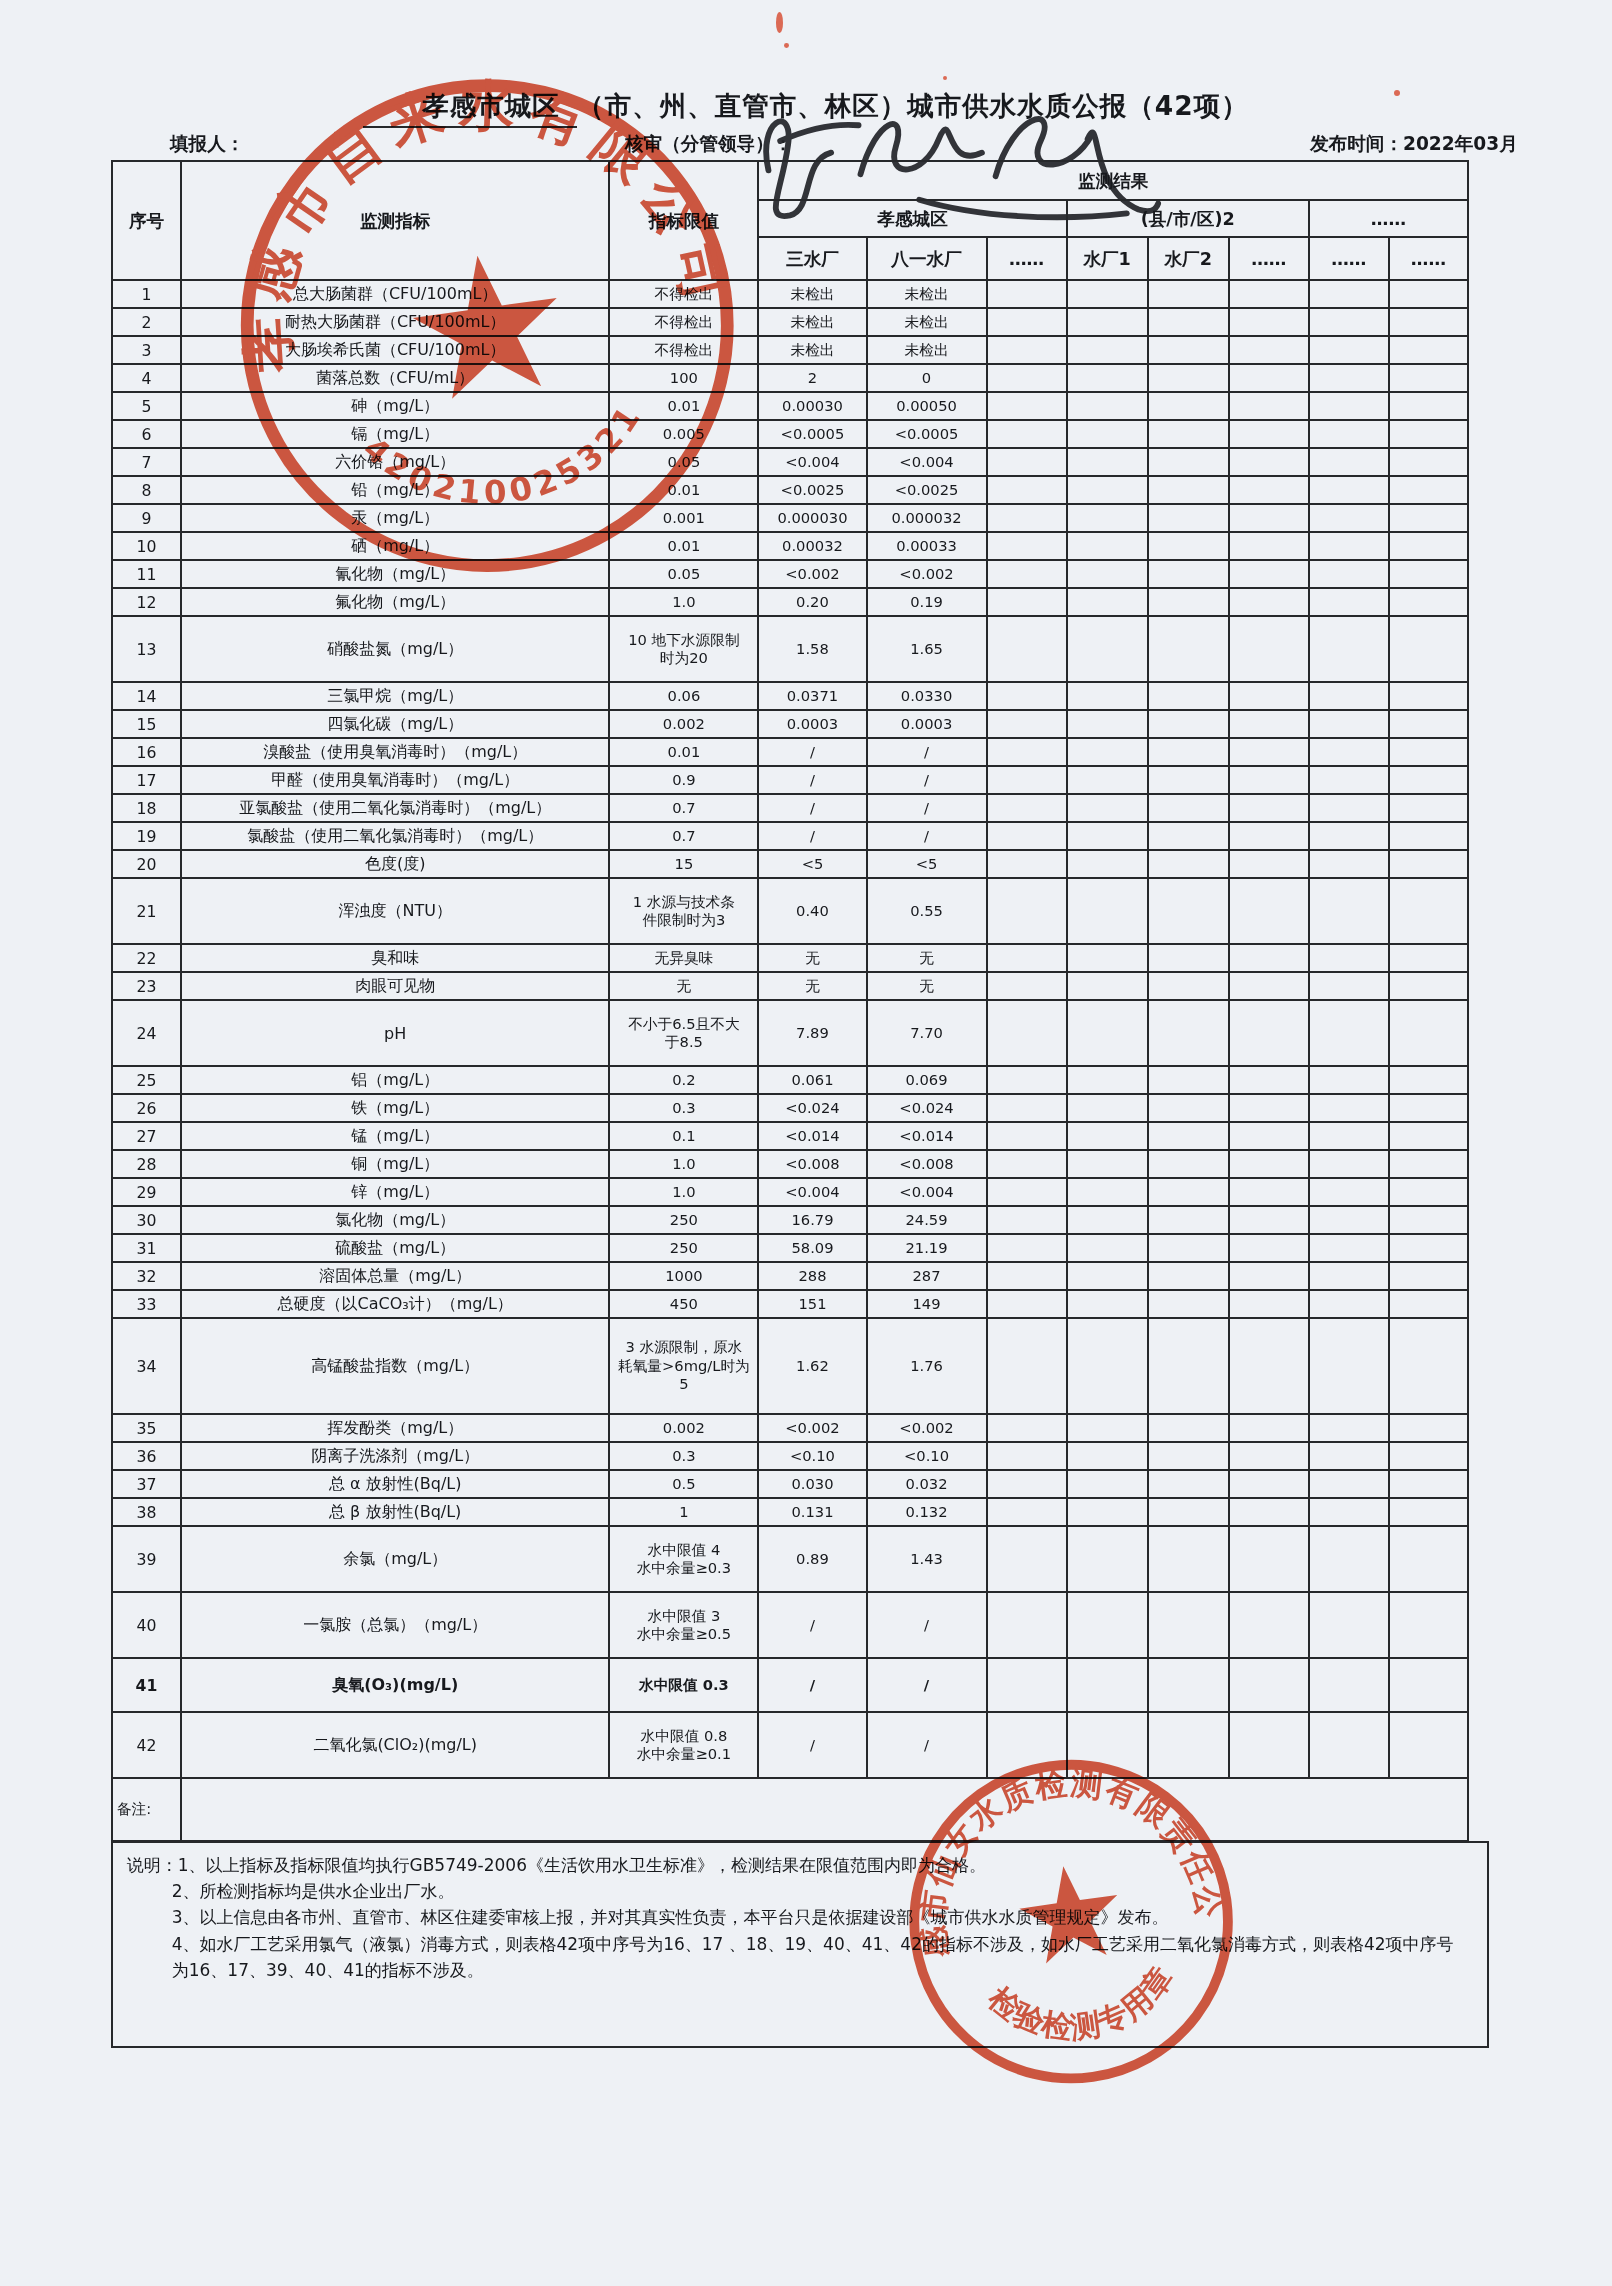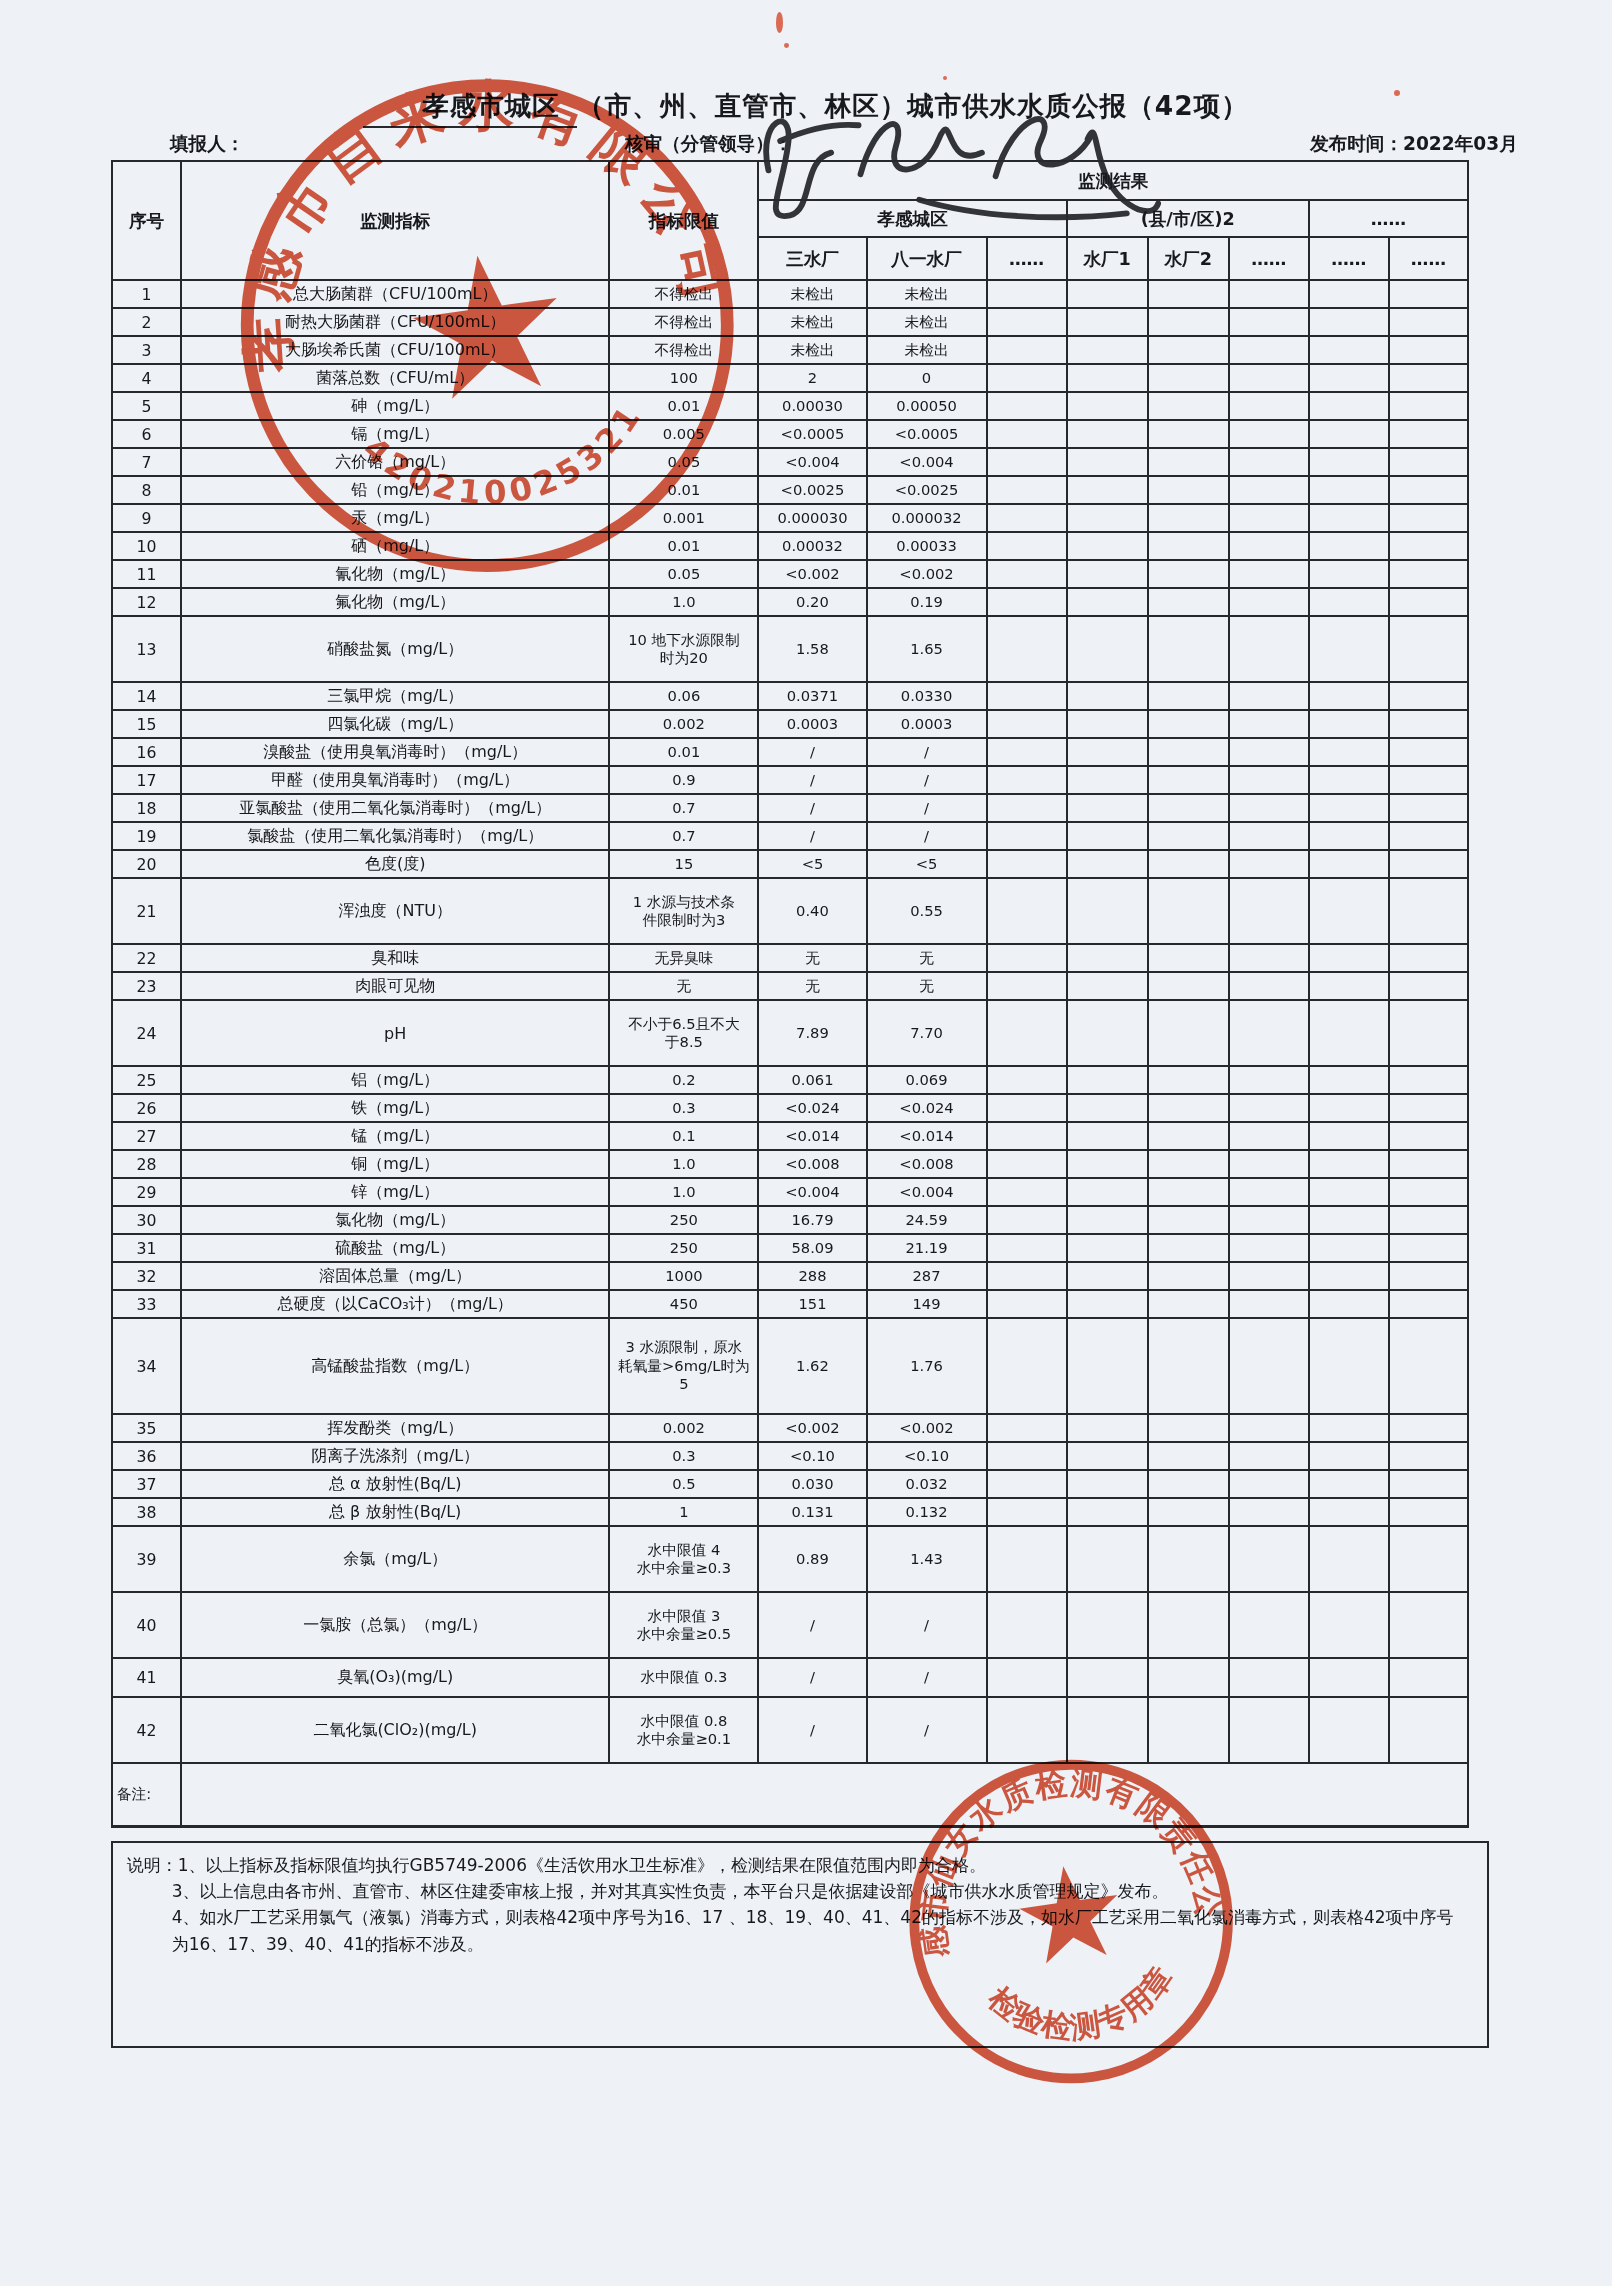--- a/index.html
+++ b/index.html
@@ -20,21 +20,21 @@
   
   table.main{position:absolute;left:111px;top:160px;width:1358px;
     border-collapse:collapse;table-layout:fixed;}
   table.main th,table.main td{border:2px solid #26282b;padding:1px 2.9px;
     text-align:center;vertical-align:middle;overflow:hidden;}
   table.main{border:2.9px solid #26282b;border-bottom-width:3.9px;}
   table.main th{font-size:17.6px;font-weight:bold;}
   td.no{font-size:15.7px;}
   td.ind{text-align:left;padding-left:8.8px;font-size:16px;}
   td.lim,td.val{font-size:14.7px;white-space:pre-line;line-height:1.25;}
-  tr.h1{height:28px;} tr.h15{height:39px;} tr.h2{height:66px;} tr.h3{height:96px;}
+  tr.h1{height:28px;} tr.h15{height:54px;font-weight:bold;} tr.h2{height:66px;} tr.h3{height:96px;}
   tr.hdr1{height:39px;} tr.hdr2{height:37px;} tr.hdr3{height:43px;}
   tr.noterow{height:63px;margin-top:31px;}
   tr.noterow td{text-align:left;vertical-align:middle;font-size:14.7px;padding-left:3.9px;}
   
   .notes-box{position:absolute;left:111px;top:1841px;width:1349px;min-height:182px;
     border:2.9px solid #26282b;padding:8.8px 11.8px 11.8px 13.7px;
     font-size:17px;line-height:1.55;}
   .fn-line{white-space:pre-wrap;}
   .fn-indent{padding-left:45px;}
   .fn-label{font-weight:normal;}
@@ -663,20 +663,21 @@
         </tr>
         <tr class="noterow">
           <td>备注:</td>
           <td colspan="10"></td>
         </tr>
       </tbody>
   </table>
 
   <div class="notes-box">
     <div class="fn-line"><span class="fn-label">说明：</span><span>1、以上指标及指标限值均执行GB5749-2006《生活饮用水卫生标准》，检测结果在限值范围内即为合格。</span></div>
+    <div class="fn-line fn-indent">2、所检测指标均是供水企业出厂水。</div>
     <div class="fn-line fn-indent">3、以上信息由各市州、直管市、林区住建委审核上报，并对其真实性负责，本平台只是依据建设部《城市供水水质管理规定》发布。</div>
     <div class="fn-line fn-indent">4、如水厂工艺采用氯气（液氯）消毒方式，则表格42项中序号为16、17 、18、19、40、41、42的指标不涉及，如水厂工艺采用二氧化氯消毒方式，则表格42项中序号 为16、17、39、40、41的指标不涉及。</div>
   </div>
 
   <svg class="stamp stamp-top" width="529" height="529" viewBox="0 0 540 540">
     <g fill="none" stroke="#d6492d">
       <circle cx="270" cy="268" r="245" stroke-width="13"></circle>
     </g>
     <path id="sealTopArc" d="M74,328 A205,205 0 1 1 466,328" fill="none"></path>
     <path id="sealTopNum" d="M124.4,377.2 A182,182 0 0 0 415.6,377.2" fill="none"></path>

